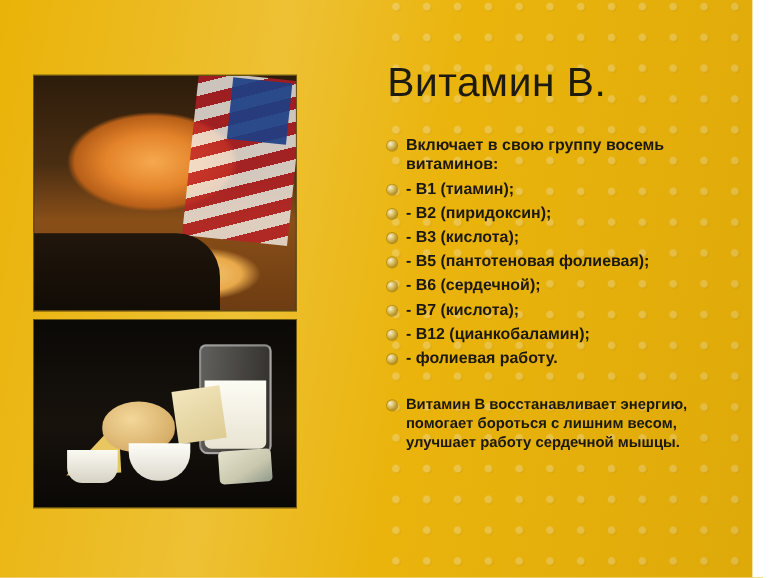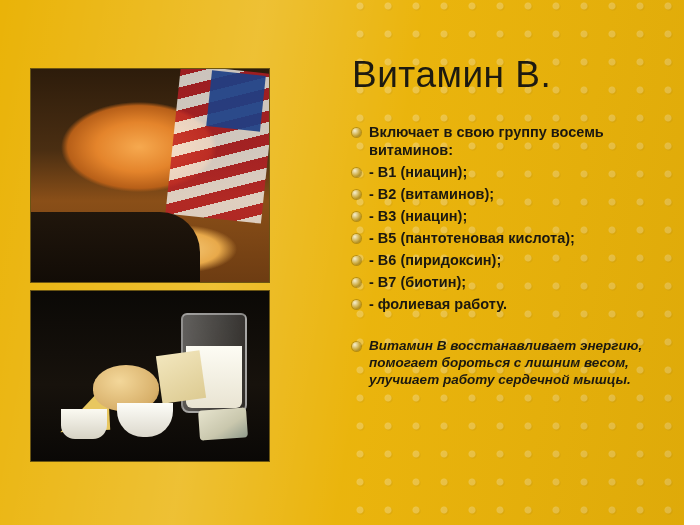--- a/index.html
+++ b/index.html
@@ -209,21 +209,20 @@
     width: 330px;
     margin-top: 37px;
   }
   .bullet-row {
     display: flex;
     align-items: flex-start;
     margin-bottom: 4px;
   }
   .bullet-row.gap-before {
     margin-top: 24px;
-    font-style: italic;
   }
   .bullet-dot {
     flex: 0 0 auto;
     width: 9px;
     height: 9px;
     margin-top: 5px;
     margin-right: 8px;
     border-radius: 50%;
     background: radial-gradient(circle at 32% 30%, #f6efcf 0%, #caa93f 55%, #7d6416 100%);
     box-shadow: 0 0 0 1px rgba(90,70,15,0.35);
@@ -269,41 +268,45 @@
     </div>
   </div>
 
   <div class="content">
     <div class="bullet-row">
       <span class="bullet-dot"></span>
       <span class="bullet-text">Включает в свою группу восемь витаминов:</span>
     </div>
     <div class="bullet-row">
       <span class="bullet-dot"></span>
-      <span class="bullet-text">- В1 (ниацин);</span>
-    </div>
-    <div class="bullet-row">
-      <span class="bullet-dot"></span>
-      <span class="bullet-text">- В2 (витаминов);</span>
-    </div>
-    <div class="bullet-row">
-      <span class="bullet-dot"></span>
-      <span class="bullet-text">- В3 (ниацин);</span>
-    </div>
-    <div class="bullet-row">
-      <span class="bullet-dot"></span>
-      <span class="bullet-text">- В5 (пантотеновая кислота);</span>
-    </div>
-    <div class="bullet-row">
-      <span class="bullet-dot"></span>
-      <span class="bullet-text">- В6 (пиридоксин);</span>
-    </div>
-    <div class="bullet-row">
-      <span class="bullet-dot"></span>
-      <span class="bullet-text">- В7 (биотин);</span>
+      <span class="bullet-text">- В1 (тиамин);</span>
+    </div>
+    <div class="bullet-row">
+      <span class="bullet-dot"></span>
+      <span class="bullet-text">- В2 (пиридоксин);</span>
+    </div>
+    <div class="bullet-row">
+      <span class="bullet-dot"></span>
+      <span class="bullet-text">- В3 (кислота);</span>
+    </div>
+    <div class="bullet-row">
+      <span class="bullet-dot"></span>
+      <span class="bullet-text">- В5 (пантотеновая фолиевая);</span>
+    </div>
+    <div class="bullet-row">
+      <span class="bullet-dot"></span>
+      <span class="bullet-text">- В6 (сердечной);</span>
+    </div>
+    <div class="bullet-row">
+      <span class="bullet-dot"></span>
+      <span class="bullet-text">- В7 (кислота);</span>
+    </div>
+    <div class="bullet-row">
+      <span class="bullet-dot"></span>
+      <span class="bullet-text">- В12 (цианкобаламин);</span>
     </div>
     <div class="bullet-row">
       <span class="bullet-dot"></span>
       <span class="bullet-text">- фолиевая работу.</span>
     </div>
     <div class="bullet-row gap-before">
       <span class="bullet-dot"></span>
       <span class="bullet-text small">Витамин В восстанавливает энергию,  помогает бороться с лишним весом, улучшает работу сердечной мышцы.</span>
     </div>
   </div>

